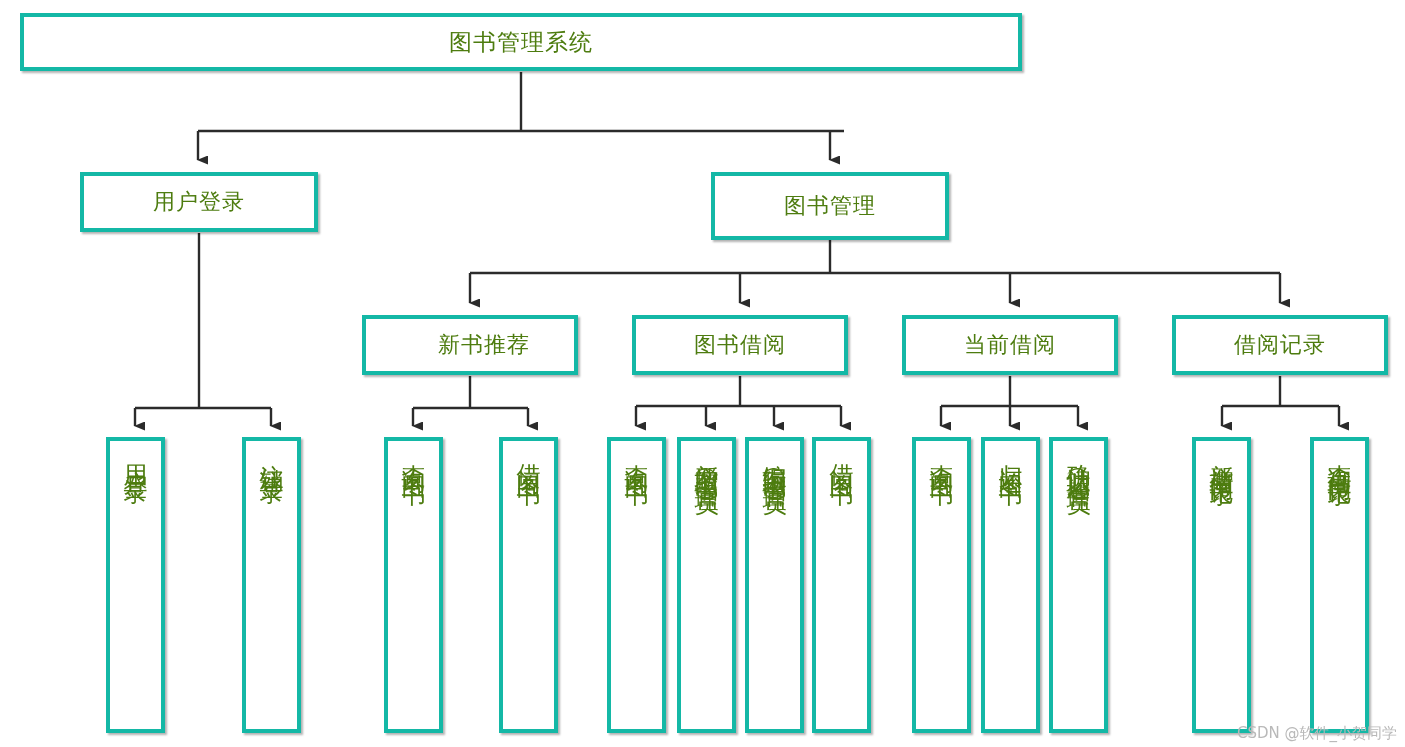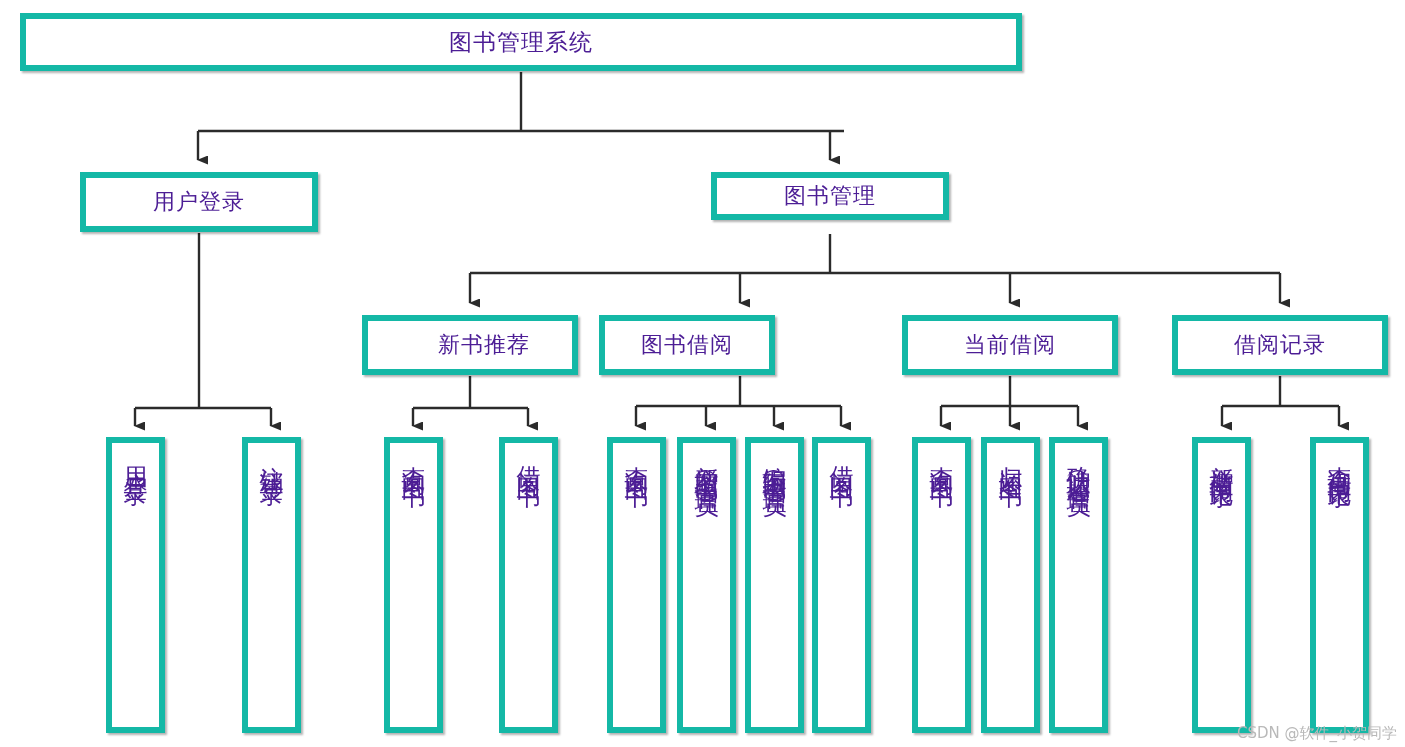--- a/index.html
+++ b/index.html
@@ -9,26 +9,26 @@
     font-family:"DejaVu Sans","Liberation Sans",sans-serif;
     overflow:hidden;
   }
   #canvas{position:relative;width:1405px;height:747px;}
   svg.lines{position:absolute;left:0;top:0;width:1405px;height:747px;pointer-events:none;}
 
   .node{
     position:absolute;
     box-sizing:border-box;
     background:#ffffff;
-    border:6px solid #14b8a6;
+    border:4px solid #14b8a6;
     box-shadow:2px 2px 2px rgba(0,0,0,0.30);
     display:flex;
     align-items:center;
     justify-content:center;
-    color:#4c1d95;
+    color:#4d7c0f;
   }
   .node .lbl{
     line-height:1.15;
     white-space:nowrap;
     text-align:center;
   }
   
   .h .lbl{font-size:22px;letter-spacing:1px;}
   .root .lbl{font-size:23px;}
   
@@ -107,28 +107,28 @@
     </g>
   </svg>
 
   <div class="node h root" style="left:20px;top:13px;width:1002px;height:58px;">
     <span class="lbl">图书管理系统</span>
   </div>
 
   <div class="node h" style="left:80px;top:172px;width:238px;height:60px;">
     <span class="lbl">用户登录</span>
   </div>
-  <div class="node h" style="left:711px;top:172px;width:238px;height:48px;">
+  <div class="node h" style="left:711px;top:172px;width:238px;height:68px;">
     <span class="lbl">图书管理</span>
   </div>
 
   <div class="node h" style="left:362px;top:315px;width:216px;height:60px;padding-left:28px;">
     <span class="lbl">新书推荐</span>
   </div>
-  <div class="node h" style="left:599px;top:315px;width:176px;height:60px;">
+  <div class="node h" style="left:632px;top:315px;width:216px;height:60px;">
     <span class="lbl">图书借阅</span>
   </div>
   <div class="node h" style="left:902px;top:315px;width:216px;height:60px;">
     <span class="lbl">当前借阅</span>
   </div>
   <div class="node h" style="left:1172px;top:315px;width:216px;height:60px;">
     <span class="lbl">借阅记录</span>
   </div>
 
   <div class="node v" style="left:106px;top:437px;width:59px;height:296px;">

